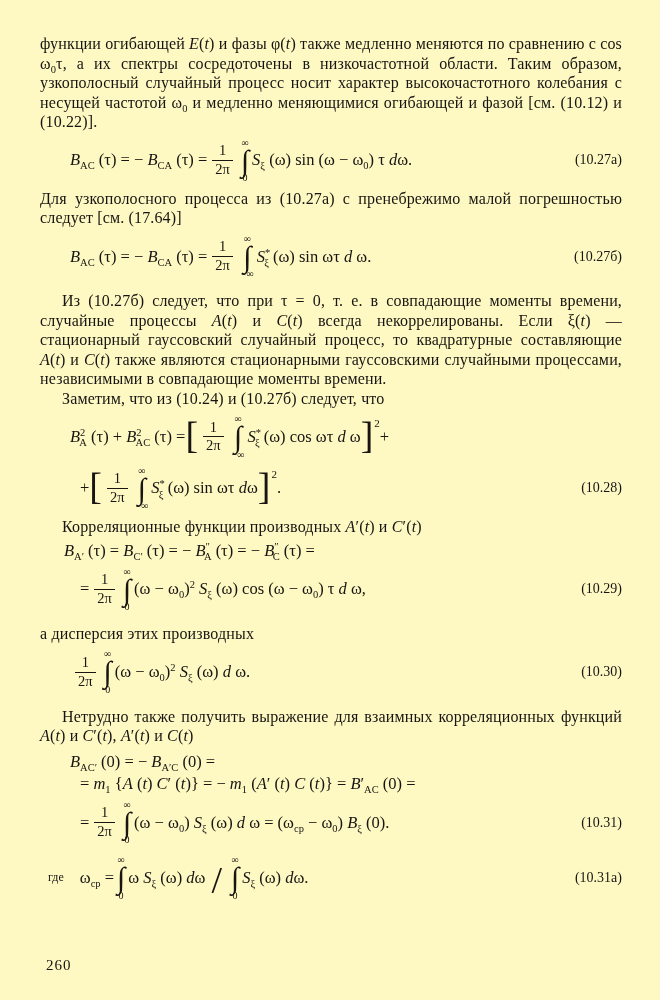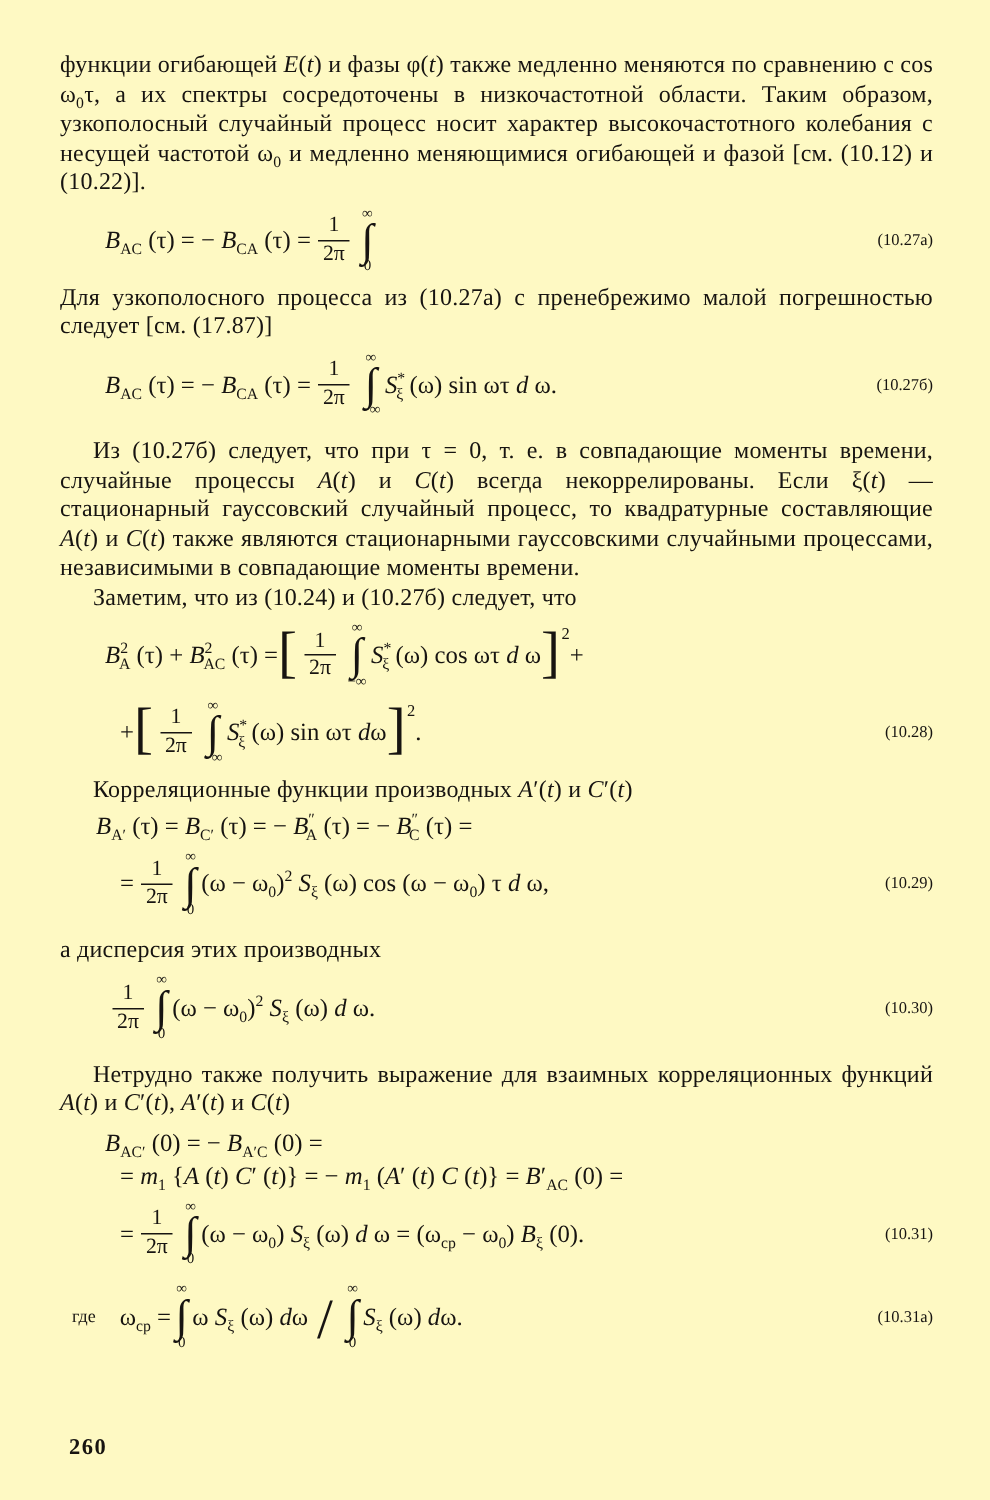--- a/index.html
+++ b/index.html
@@ -34,25 +34,25 @@
   .frac .den{display:block;border-top:1.3px solid #171411;padding:1px 3px 0;}
   .int{
     display:inline-flex;flex-direction:column;align-items:center;
     line-height:1;margin:0 3px;
   }
   .int .lim{font-size:10px;line-height:1;}
   .int .sign{font-size:30px;line-height:0.78;font-style:normal;padding:1px 0;}
   .bigbr{font-size:38px;font-weight:400;line-height:0;position:relative;top:-2px;font-style:normal;}
   .pw{font-size:11px;position:relative;top:-14px;margin-left:1px;}
   .bigslash{font-size:38px;line-height:0;margin:0 6px;position:relative;top:2px;}
-  .eqno{margin-left:auto;font-size:11px;white-space:nowrap;padding-left:8px;}
+  .eqno{margin-left:auto;font-size:14px;white-space:nowrap;padding-left:8px;}
   .eq-prefix{margin-right:16px;font-size:12px;}
   .page-number{
     position:absolute;left:46px;bottom:26px;
-    font-size:15px;font-weight:bold;letter-spacing:1px;
+    font-size:15px;font-weight:normal;letter-spacing:1px;
   }
 </style>
 </head>
 <body>
 
 <div class="book-page">
   <div class="page-content">
 
     <p class="body-text">функции огибающей <i>E</i>(<i>t</i>) и фазы φ(<i>t</i>) также медленно меняются по сравнению с cos ω<sub>0</sub>τ, а их спектры сосредоточены в низкочастотной области. Таким образом, узкополосный случайный процесс носит характер высокочастотного колебания с несущей частотой ω<sub>0</sub> и медленно меняющимися огибающей и фазой [см. (10.12) и (10.22)].</p>
 
@@ -62,25 +62,26 @@
         <span class="mtext"><i>B</i><sub>AC</sub> (τ) = − <i>B</i><sub>CA</sub> (τ) =</span>
         <span class="frac">
           <span class="num">1</span>
           <span class="den">2π</span>
         </span>
         <span class="int">
           <span class="lim">∞</span>
           <span class="sign">∫</span>
           <span class="lim">0</span>
         </span>
+        <span class="mtext"><i>S</i><sub>ξ</sub> (ω) sin (ω − ω<sub>0</sub>) τ <i>d</i>ω.</span>
       </span>
       <span class="eqno">(10.27а)</span>
     </div>
 
-    <p class="body-text">Для узкополосного процесса из (10.27а) с пренебрежимо малой погрешностью следует [см. (17.87)]</p>
+    <p class="body-text">Для узкополосного процесса из (10.27а) с пренебрежимо малой погрешностью следует [см. (17.64)]</p>
 
     <div class="eqrow">
       <span class="formula">
         <span class="mtext"><i>B</i><sub>AC</sub> (τ) = − <i>B</i><sub>CA</sub> (τ) =</span>
         <span class="frac">
           <span class="num">1</span>
           <span class="den">2π</span>
         </span>
         <span class="int">
           <span class="lim">∞</span>

